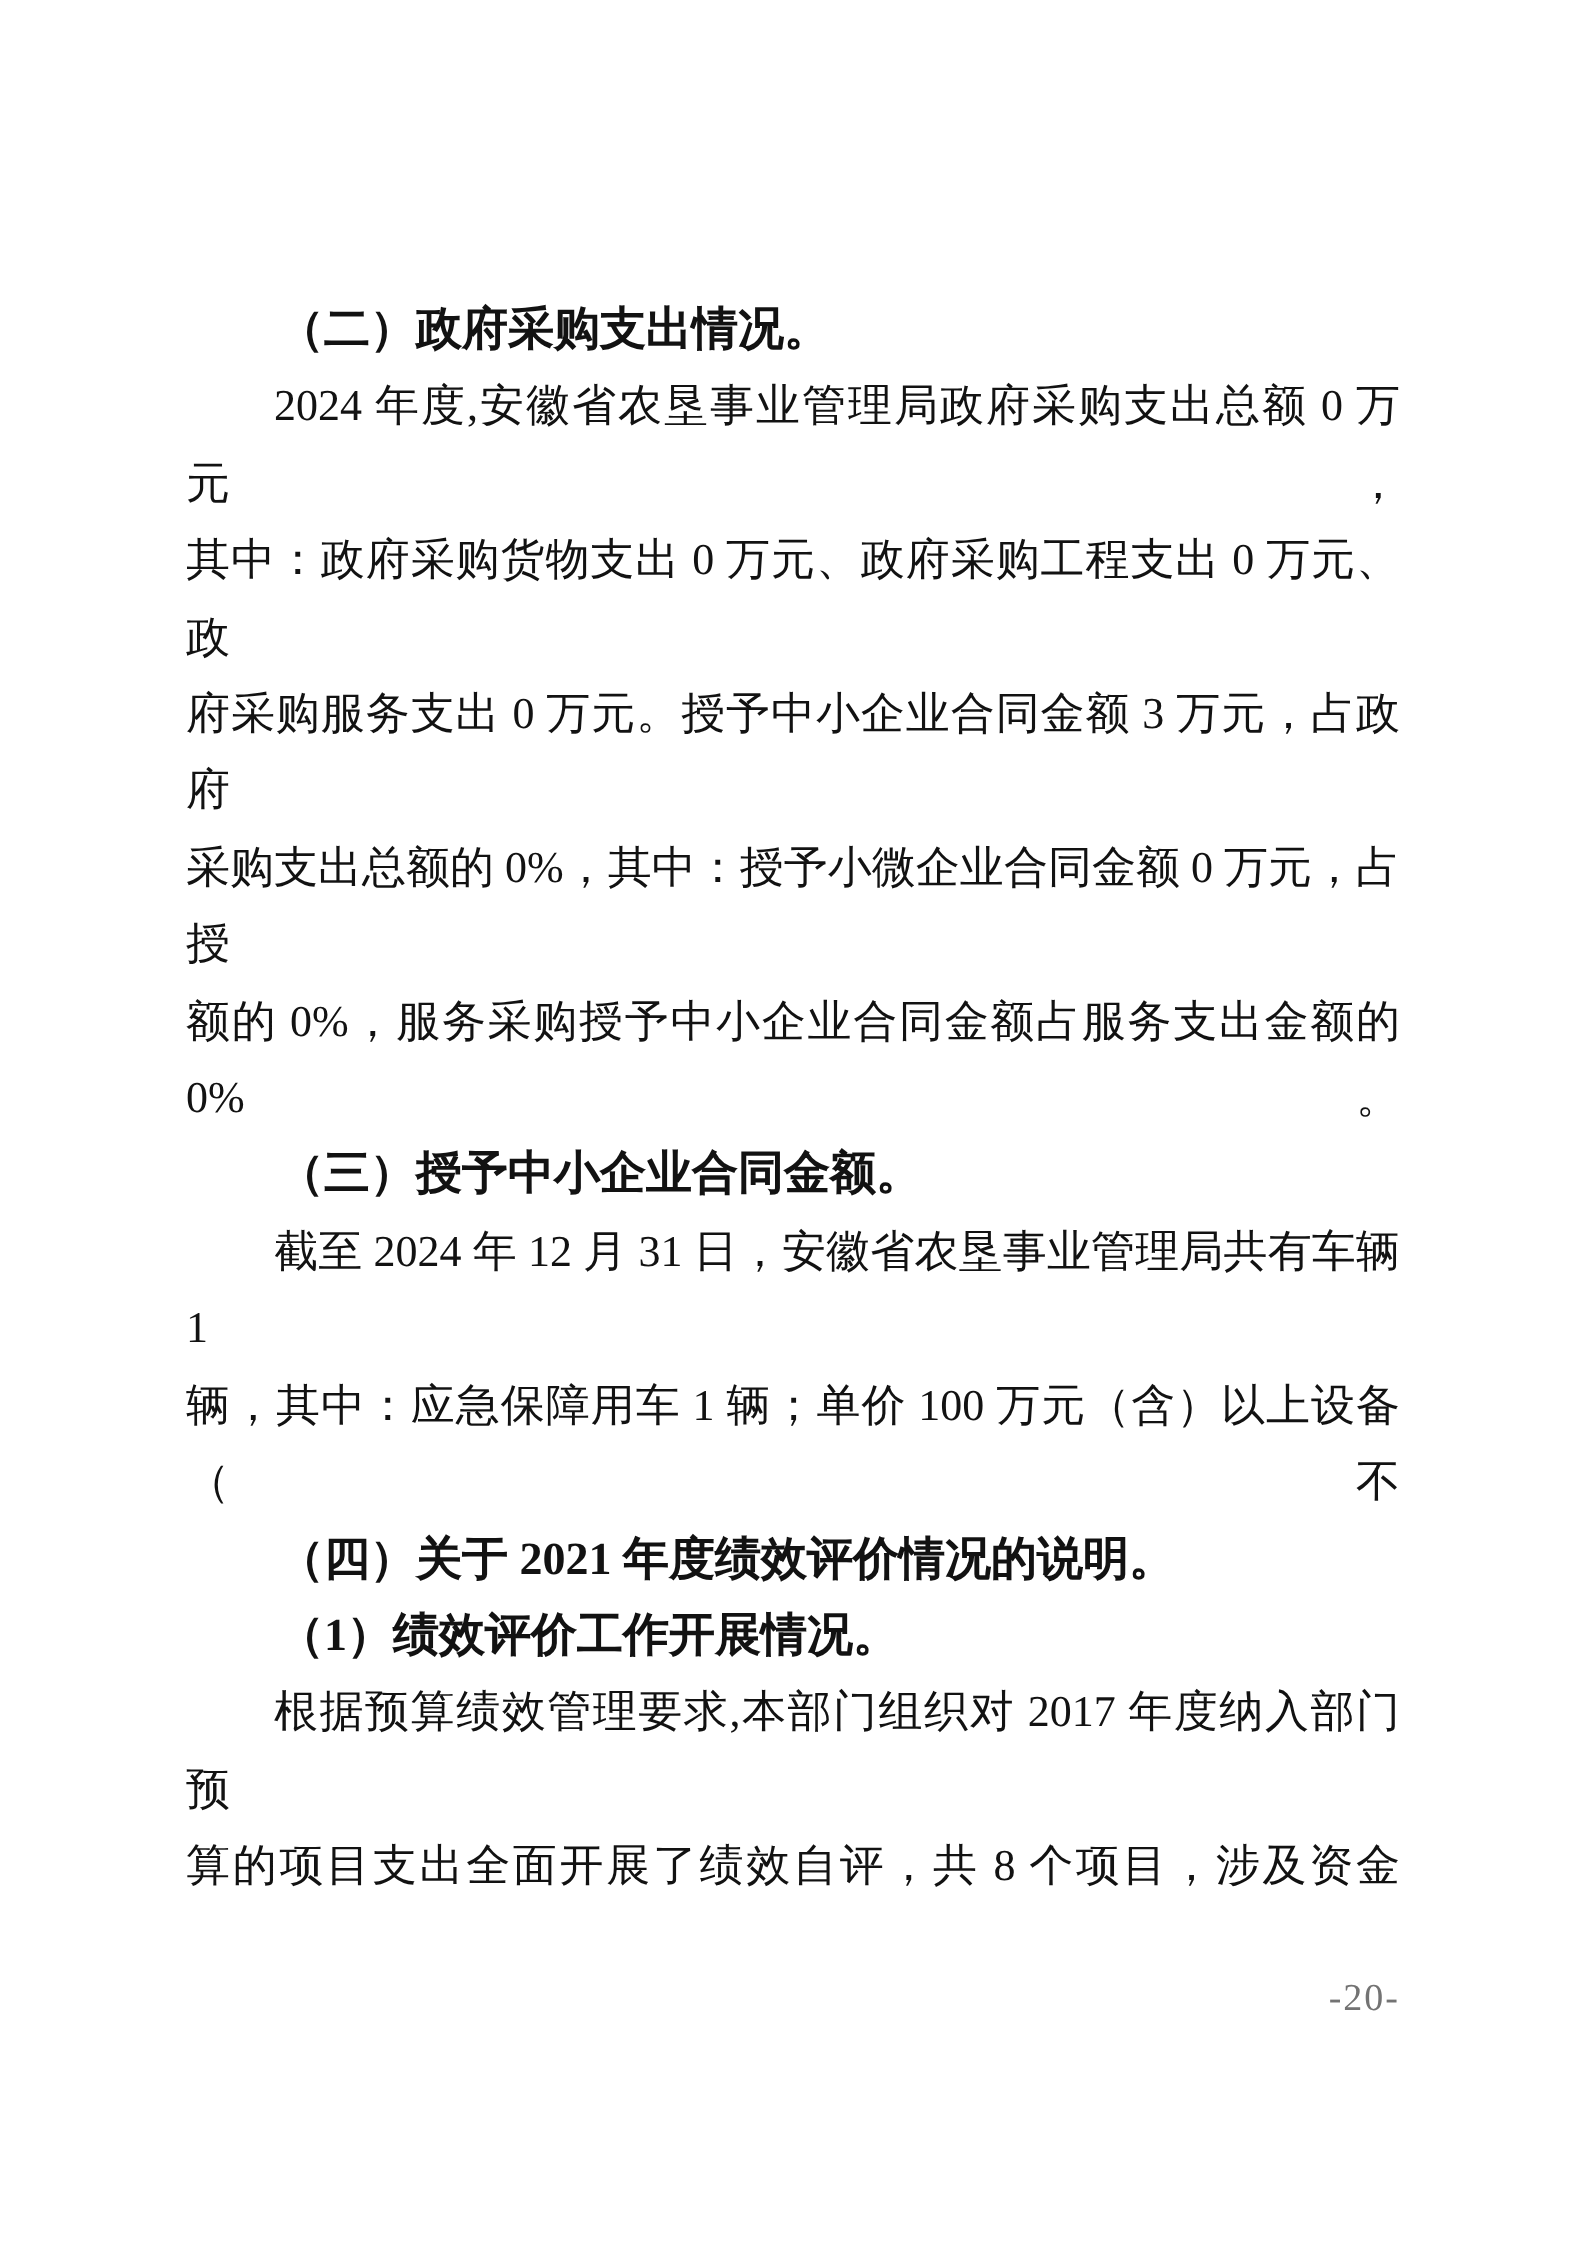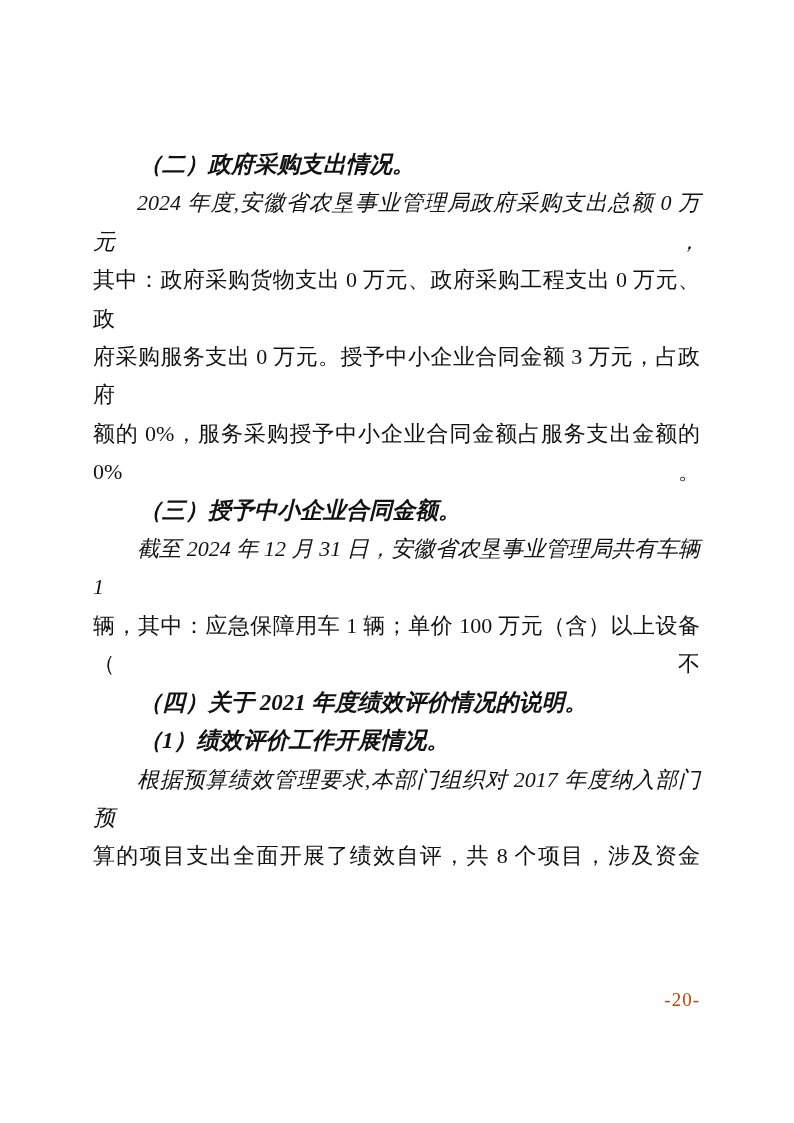--- a/index.html
+++ b/index.html
@@ -23,51 +23,51 @@
     width: 607px;
   }
   .t-line {
     font-size: 22px;
     line-height: 38.4px;
     white-space: normal;
     word-break: break-all;
   }
   .t-line.indent {
     text-indent: 2em;
-    font-style: italic;
   }
   .t-line.justify {
     text-align: justify;
     text-align-last: justify;
     text-justify: inter-character;
   }
   .t-line.heading {
     font-weight: 700;
     font-size: 23px;
   }
   .page-number {
     position: absolute;
     left: 93px;
     top: 989px;
     width: 607px;
     text-align: right;
     font-size: 19px;
     letter-spacing: 1px;
-    color: #c2410c;
+    color: #737373;
   }
 </style>
 </head>
 <body>
 
 <div class="page">
   <div class="doc-body">
       <div class="t-line heading indent">（二）政府采购支出情况。</div>
       <div class="t-line indent justify">2024 年度,安徽省农垦事业管理局政府采购支出总额 0 万元，</div>
       <div class="t-line justify">其中：政府采购货物支出 0 万元、政府采购工程支出 0 万元、政</div>
       <div class="t-line justify">府采购服务支出 0 万元。授予中小企业合同金额 3 万元，占政府</div>
+      <div class="t-line justify">采购支出总额的 0%，其中：授予小微企业合同金额 0 万元，占授</div>
       <div class="t-line justify">额的 0%，服务采购授予中小企业合同金额占服务支出金额的 0%。</div>
       <div class="t-line heading indent">（三）授予中小企业合同金额。</div>
       <div class="t-line indent justify">截至 2024 年 12 月 31 日，安徽省农垦事业管理局共有车辆 1</div>
       <div class="t-line justify">辆，其中：应急保障用车 1 辆；单价 100 万元（含）以上设备（不</div>
       <div class="t-line heading indent">（四）关于 2021 年度绩效评价情况的说明。</div>
       <div class="t-line heading indent">（1）绩效评价工作开展情况。</div>
       <div class="t-line indent justify">根据预算绩效管理要求,本部门组织对 2017 年度纳入部门预</div>
       <div class="t-line justify">算的项目支出全面开展了绩效自评，共 8 个项目，涉及资金</div>
     </div>
   <div class="page-number">-20-</div>

